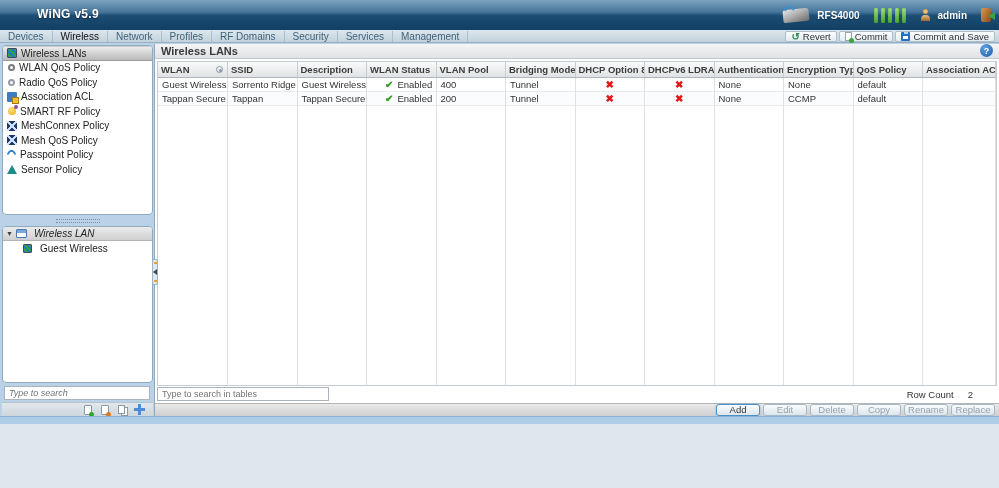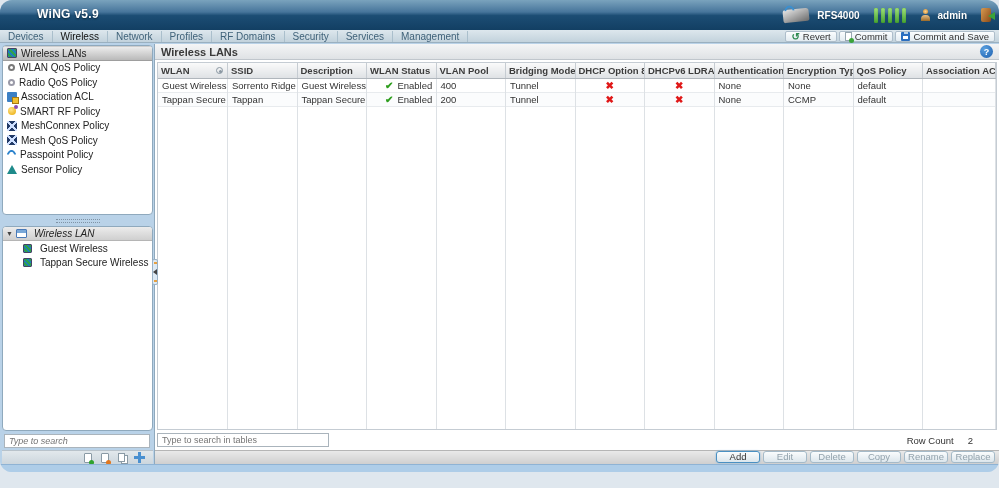--- a/index.html
+++ b/index.html
@@ -1,17 +1,17 @@
 <!DOCTYPE html>
 <html><head>
 <meta charset="utf-8">
 <style>
   * { margin:0; padding:0; box-sizing:border-box; }
   body { font-family:"Liberation Sans", sans-serif; background:#dfe7ee; }
-  .screen { position:relative; width:999px; height:472px; overflow:hidden; background:#b9d2e8;border-radius:12px; }
+  .screen { position:relative; width:999px; height:424px; overflow:hidden; background:#b9d2e8; }
 
   
   .topbar { position:absolute; top:0; left:0; right:0; height:30px;
     background:linear-gradient(180deg,#7aa3bd 0%,#47759b 40%,#1c4d74 52%,#123f63 100%);
     display:flex; align-items:flex-end; }
   .logo { position:absolute; left:37px; top:7px; color:#fff; font-size:12px; font-weight:bold;
     text-shadow:0 1px 2px rgba(0,0,0,.5); letter-spacing:.3px; }
   .top-tabs { display:flex; margin-left:140px; align-items:flex-end; height:21px; }
   .top-tab { color:#fff; font-size:11px; font-weight:bold; padding:4px 10px 5px;
     text-shadow:0 1px 1px rgba(0,0,0,.4); cursor:default; }
@@ -265,24 +265,20 @@
 
       <div class="panel tree-panel">
         <div class="tree-header">
           <span class="expander">▼</span>
           <span class="mi i-table"></span>
           <span>Wireless LAN</span>
         </div>
         <div class="tree-item">
           <span class="mi i-wlan-sm"></span>
           <span>Guest Wireless</span>
-        </div>
-        <div class="tree-item">
-          <span class="mi i-wlan-sm"></span>
-          <span>Tappan Secure Wireless</span>
         </div>
       </div>
 
       <input class="side-search" placeholder="Type to search" style="">
       <div class="side-icons">
         <span class="pg add"></span>
         <span class="pg del"></span>
         <span class="cp"></span>
         <span class="mv"></span>
       </div>

